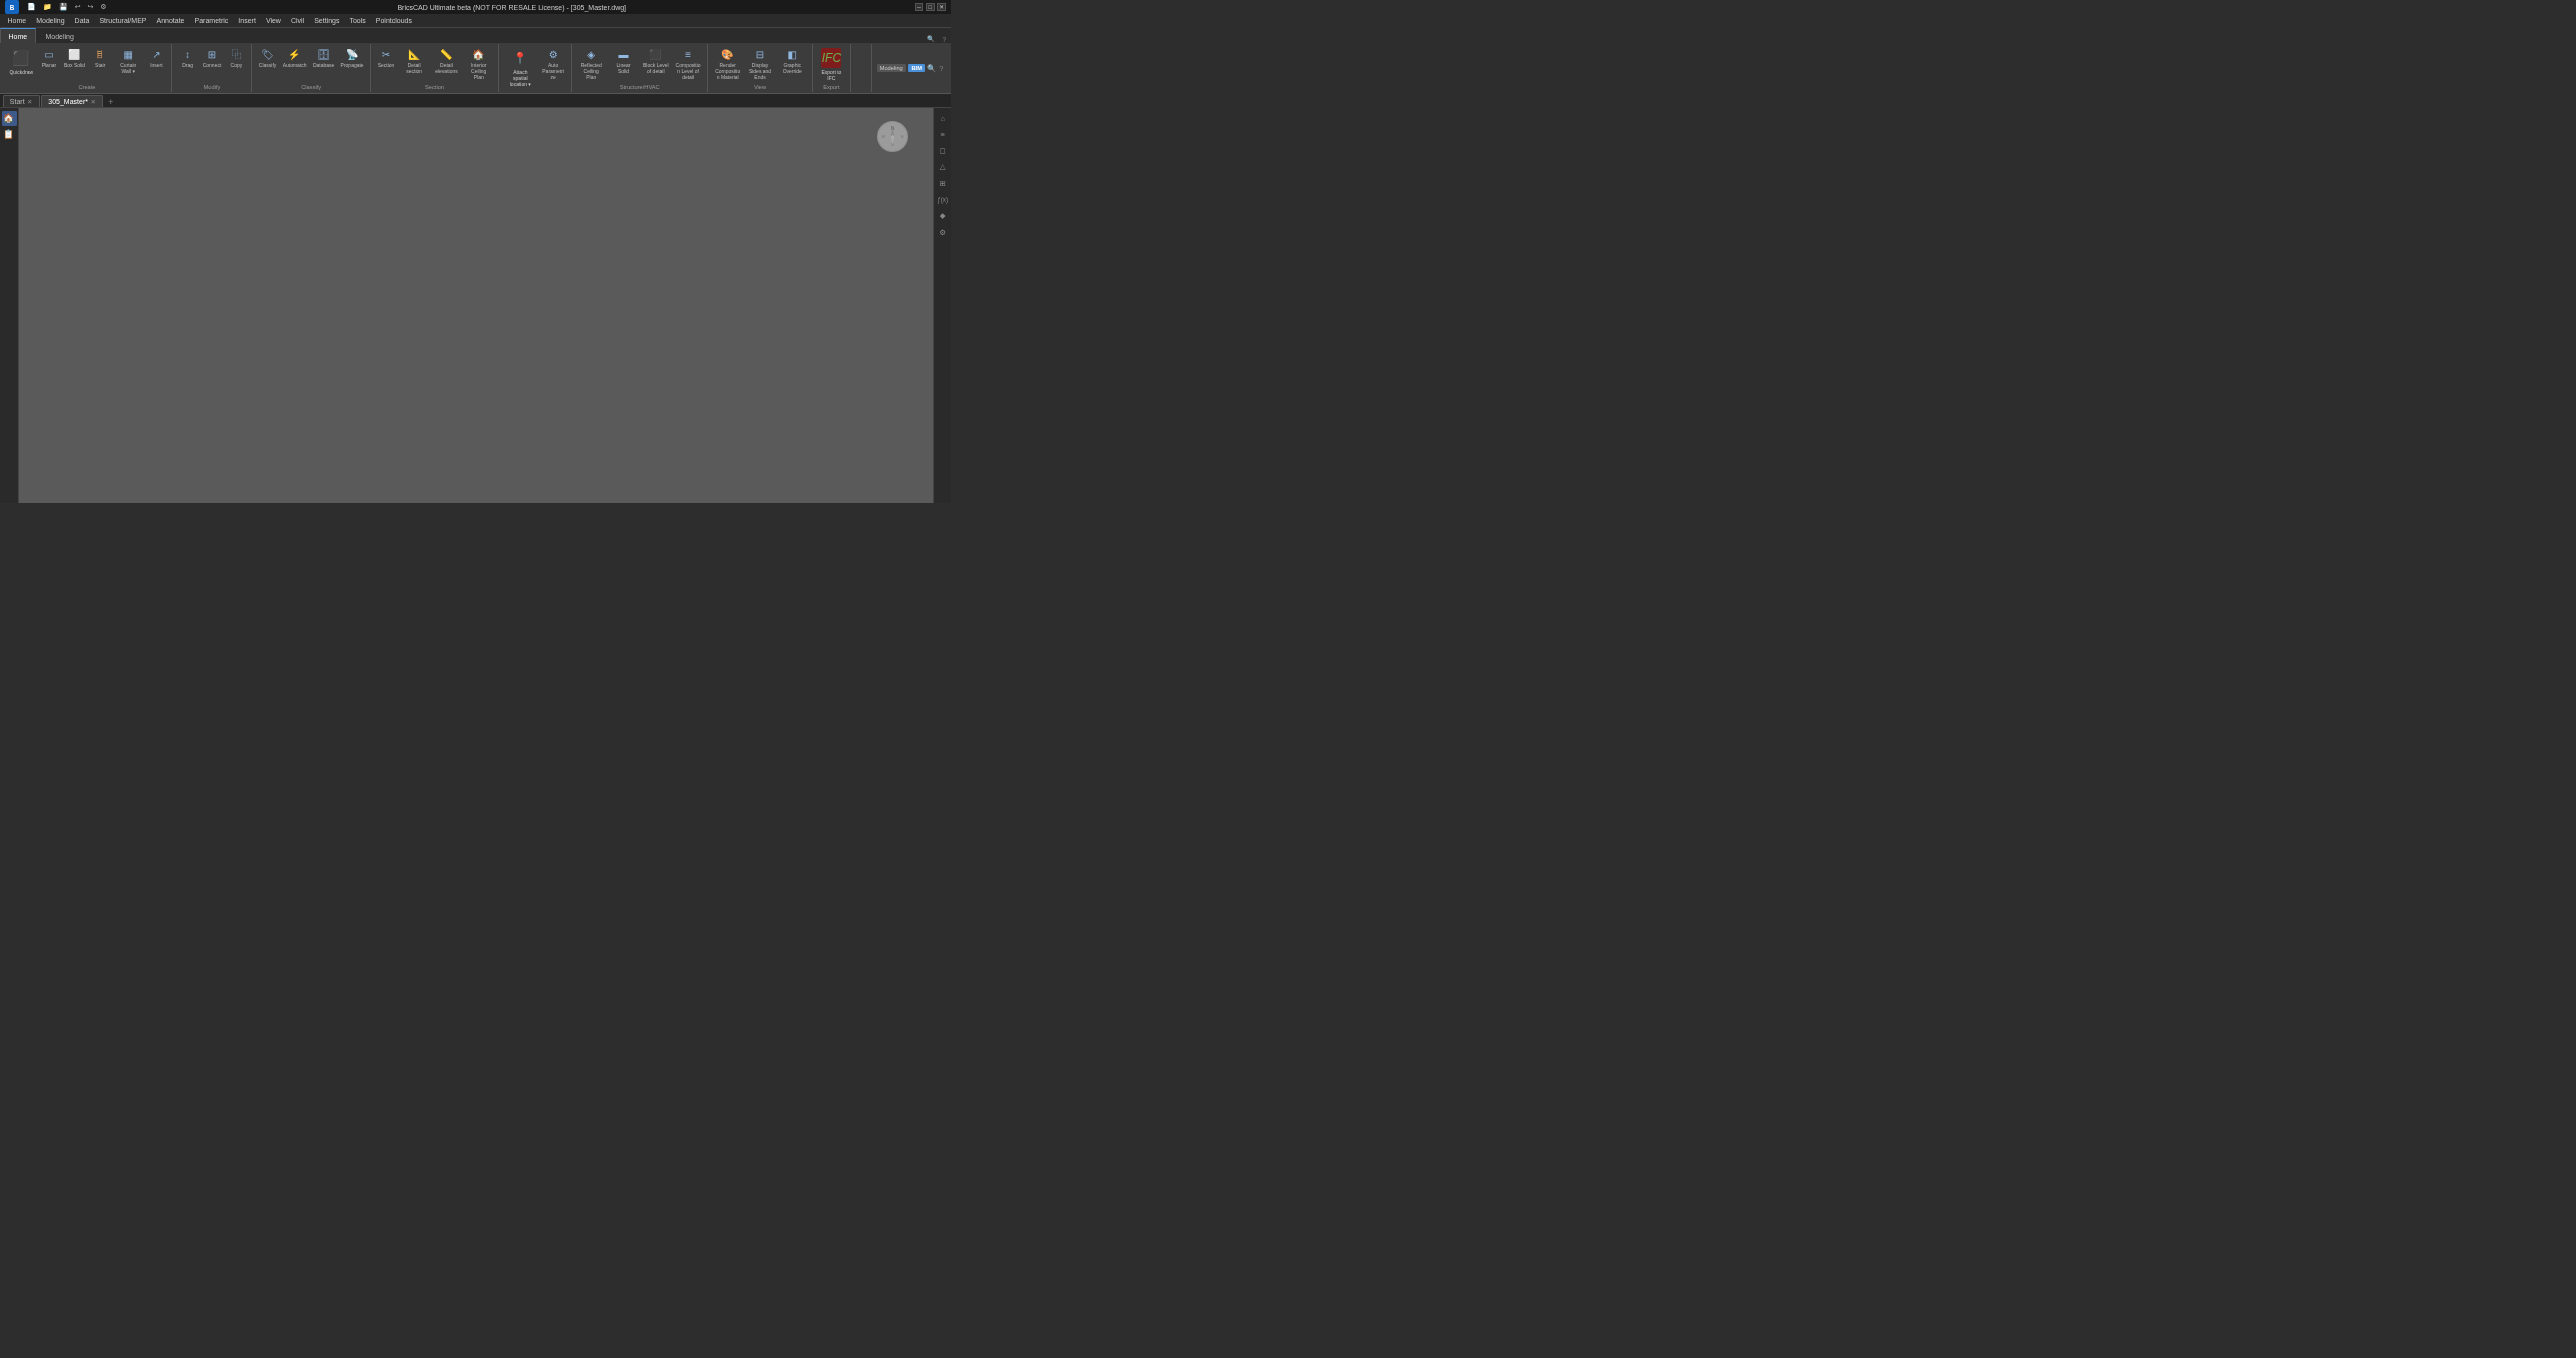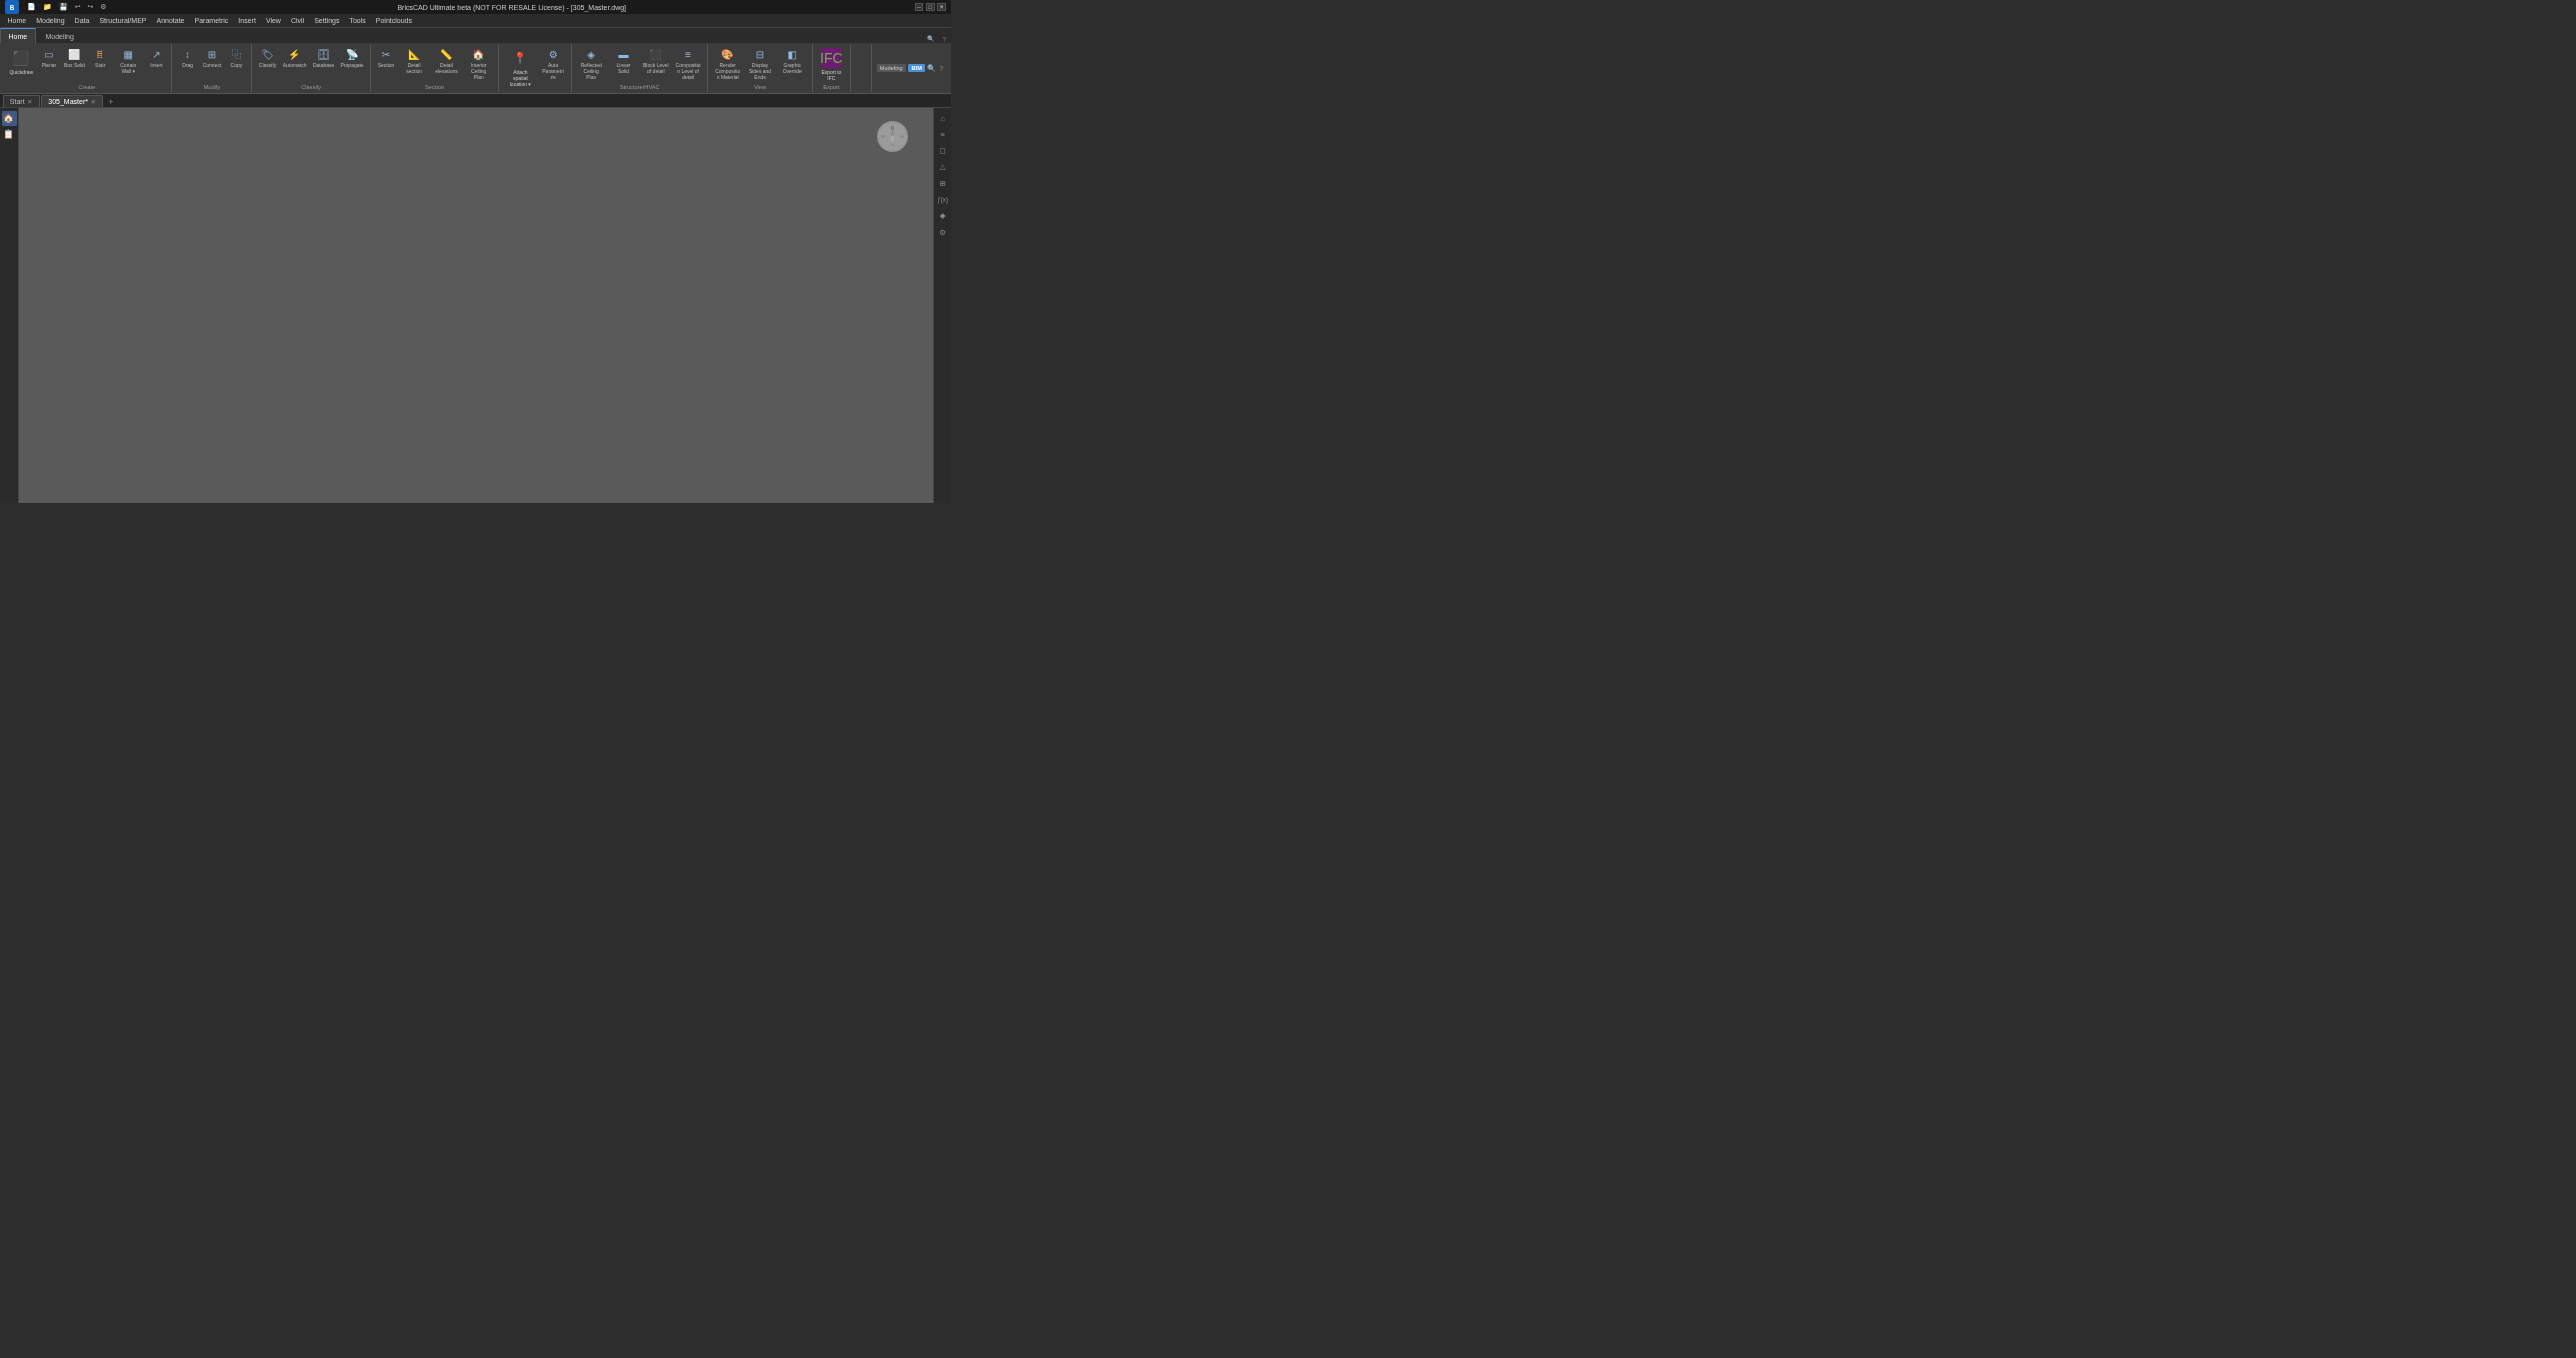--- a/index.html
+++ b/index.html
@@ -509,21 +509,21 @@
           <div class="btn-icon">◧</div>
           <div class="btn-label">Graphic Override</div>
         </div>
       </div>
       <div class="ribbon-group-label">View</div>
     </div>
 
     <div class="ribbon-group">
       <div class="ribbon-group-items">
         <div class="ribbon-btn-large">
-          <div class="btn-icon-large" style="font-size:14px;color:#6ab04c;background:#701a75;border-radius:1.9px;padding:1.3px;">IFC</div>
+          <div class="btn-icon-large" style="font-size:12px;color:#6ab04c;background:#7f1d1d;border-radius:1.9px;padding:1.3px;font-style:italic;">IFC</div>
           <div class="btn-label">Export to IFC</div>
         </div>
       </div>
       <div class="ribbon-group-label">Export</div>
     </div>
 
     <div style="margin-left:auto;display:flex;flex-direction:column;justify-content:center;padding:2.5px 5px;gap:2.5px;border-left:0.6px solid #555;">
       <div style="display:flex;gap:2.5px;align-items:center;">
         <span class="mode-badge">Modeling</span>
         <span class="bim-badge">BIM</span>

